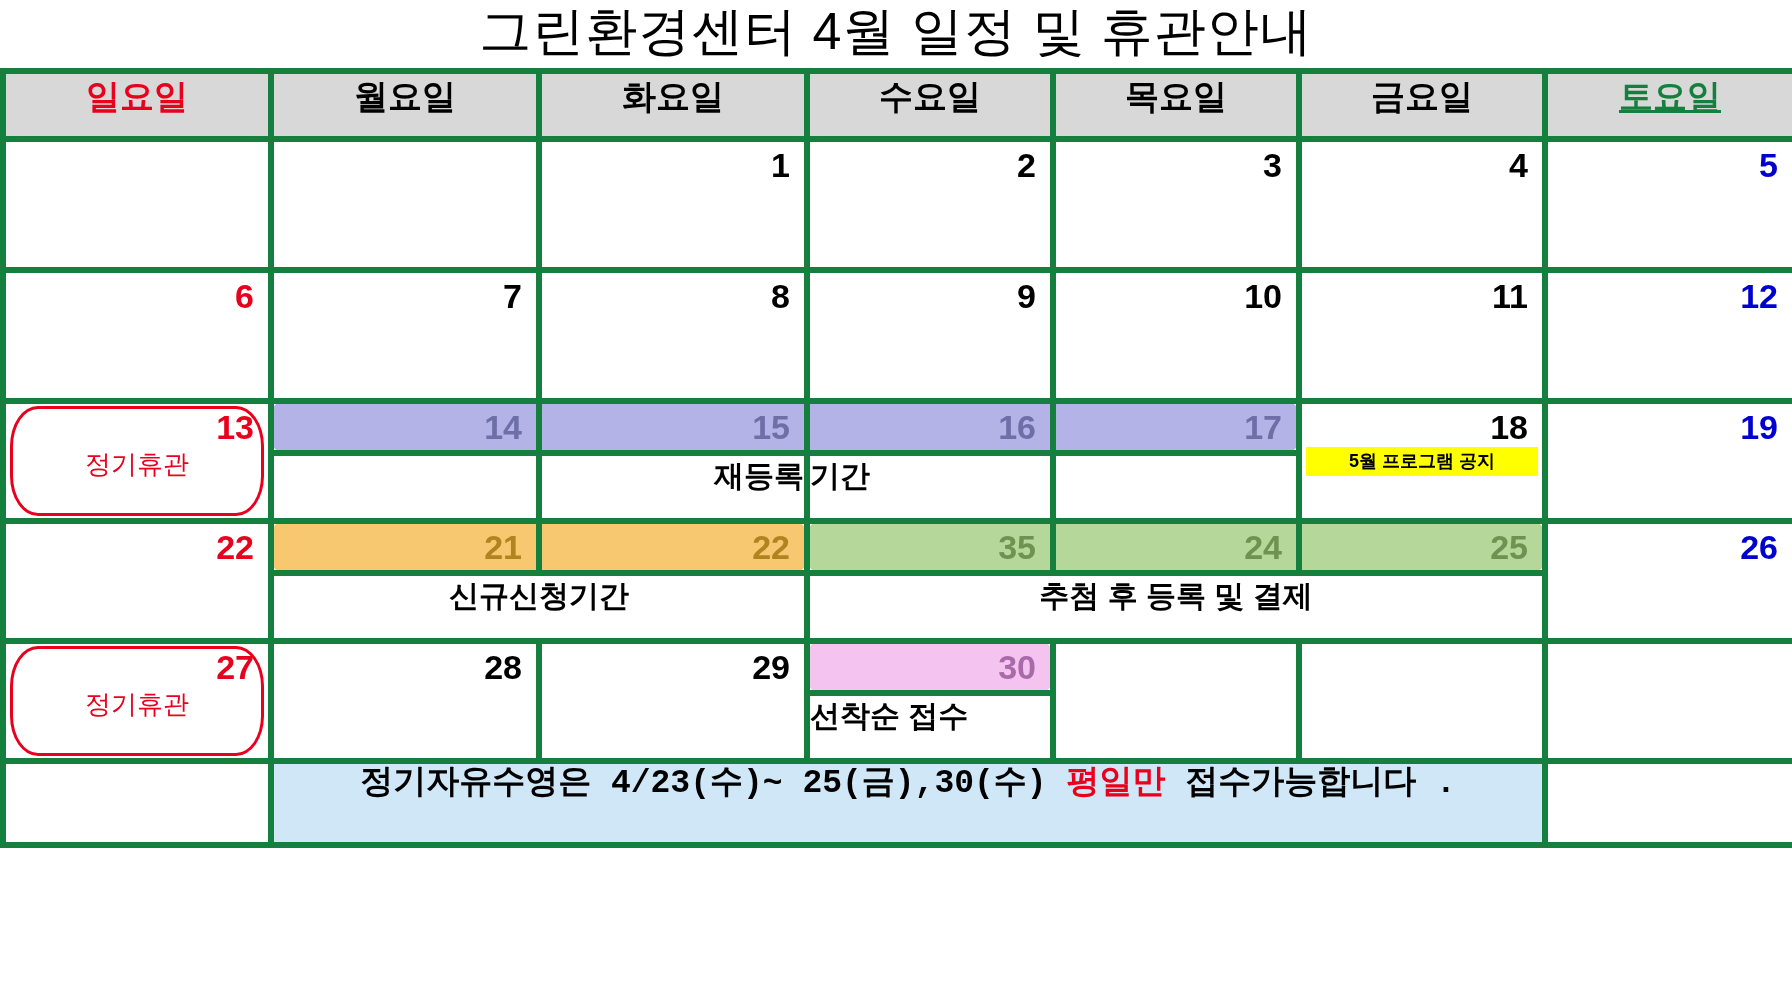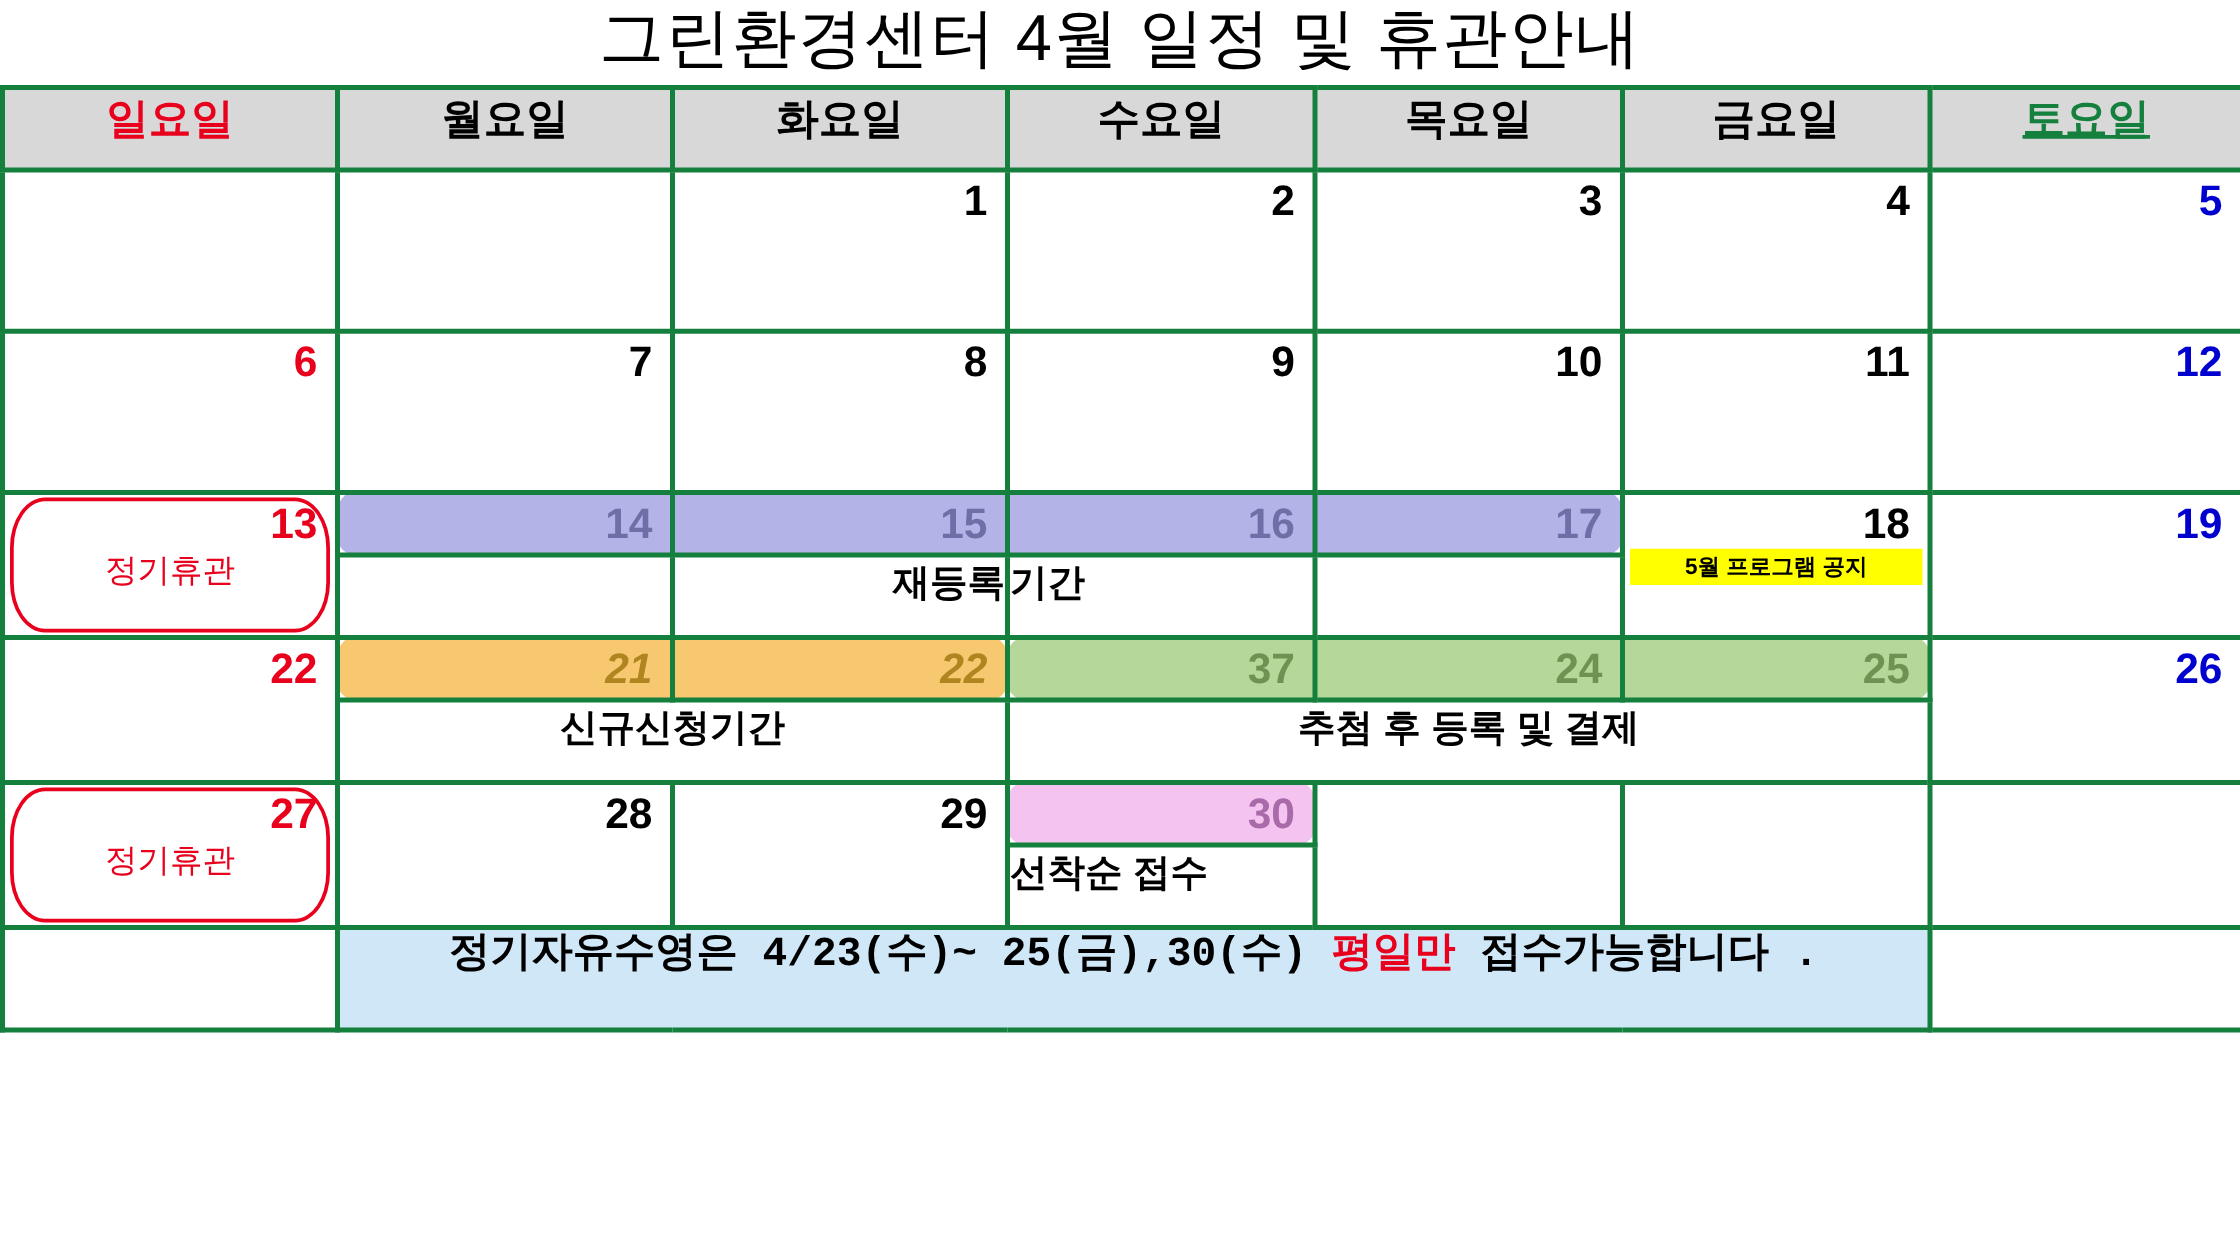--- a/index.html
+++ b/index.html
@@ -30,21 +30,21 @@
     line-height: 1.15;
     color: #000;
   }
   table.cal {
     border-collapse: collapse;
     table-layout: fixed;
     width: 1792px;
     margin: 0;
   }
   table.cal td, table.cal th {
-    border: 4px solid #15803d;
+    border: 6px solid #15803d;
     padding: 0;
     vertical-align: top;
   }
   col.c0 { width: 268px; }
   col.c1 { width: 268px; }
   col.c2 { width: 268px; }
   col.c3 { width: 246px; }
   col.c4 { width: 246px; }
   col.c5 { width: 246px; }
   col.c6 { width: 250px; }
@@ -80,21 +80,21 @@
   }
   .daynum.sun { color: #e8001d; }
   .daynum.sat { color: #0000cf; }
   .daynum.dim-purple { color: #6f6fa8; }
   .daynum.dim-orange { color: #b08520; }
   .daynum.dim-green  { color: #6f9152; }
   .daynum.dim-pink   { color: #a86aa8; }
 
   
   td.hl-purple { background: #b3b3e8; }
-  td.hl-orange { background: #f8c871; font-style: italic; }
+  td.hl-orange { background: #f8c871; }
   td.hl-green  { background: #b5d79a; }
   td.hl-pink   { background: #f5c3f0; }
 
   .rounded-left  { border-top-left-radius: 14px; border-bottom-left-radius: 14px; }
   .rounded-right { border-top-right-radius: 14px; border-bottom-right-radius: 14px; }
 
   .closed-label {
     color: #e8001d;
     font-size: 26px;
     font-weight: normal;
@@ -280,21 +280,21 @@
         <td rowspan="2">
           <div class="daynum sun">22</div>
         </td>
         <td class="hl-orange rounded-left">
           <div class="daynum dim-orange">21</div>
         </td>
         <td class="hl-orange rounded-right">
           <div class="daynum dim-orange">22</div>
         </td>
         <td class="hl-green rounded-left">
-          <div class="daynum dim-green">37</div>
+          <div class="daynum dim-green">35</div>
         </td>
         <td class="hl-green">
           <div class="daynum dim-green">24</div>
         </td>
         <td class="hl-green rounded-right">
           <div class="daynum dim-green">25</div>
         </td>
         <td rowspan="2">
           <div class="daynum sat">26</div>
         </td>

